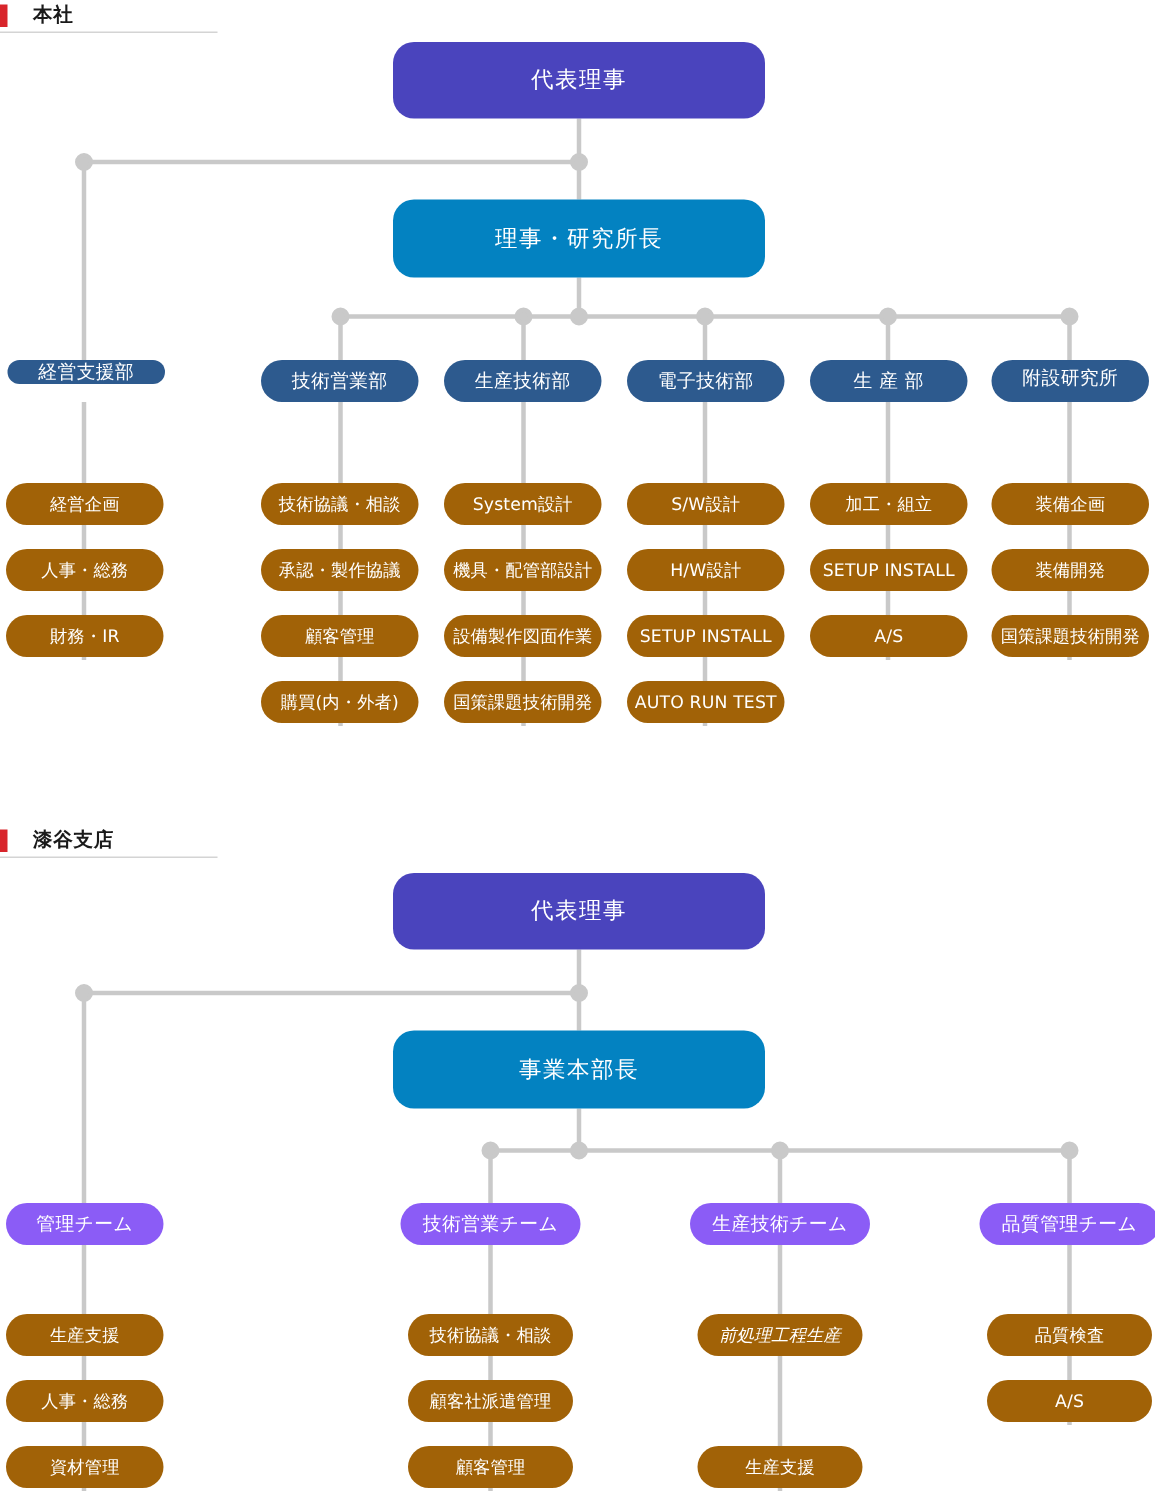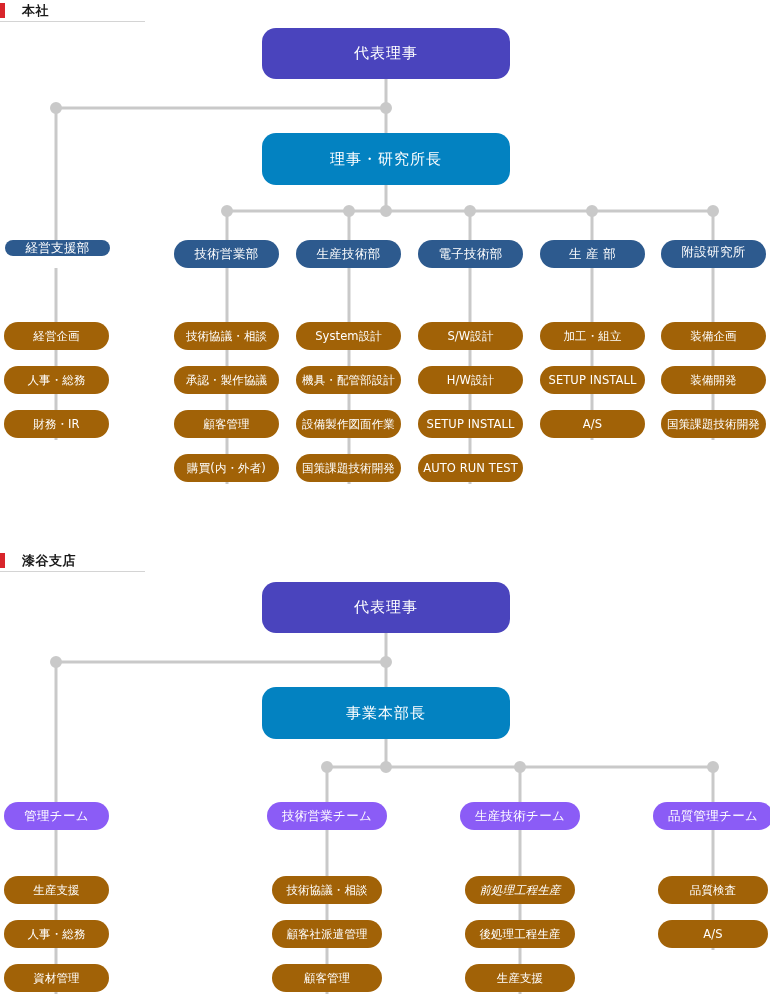--- a/index.html
+++ b/index.html
@@ -231,19 +231,18 @@
 
   <div class="node sub" style="left:4px; top:876px; width:105px; height:28px;">生産支援</div>
   <div class="node sub" style="left:4px; top:920px; width:105px; height:28px;">人事・総務</div>
   <div class="node sub" style="left:4px; top:964px; width:105px; height:28px;">資材管理</div>
 
   <div class="node sub" style="left:272px; top:876px; width:110px; height:28px;">技術協議・相談</div>
   <div class="node sub" style="left:272px; top:920px; width:110px; height:28px;">顧客社派遣管理</div>
   <div class="node sub" style="left:272px; top:964px; width:110px; height:28px;">顧客管理</div>
 
   <div class="node sub" style="left:465px; top:876px; width:110px; height:28px;font-style:italic;">前処理工程生産</div>
-  <div class="node sub" style="left:465px; top:920px; width:110px; height:28px;">後処理工程生産</div>
   <div class="node sub" style="left:465px; top:964px; width:110px; height:28px;">生産支援</div>
 
   <div class="node sub" style="left:658px; top:876px; width:110px; height:28px;">品質検査</div>
   <div class="node sub" style="left:658px; top:920px; width:110px; height:28px;">A/S</div>
 
 </div>
 
 </body></html>

